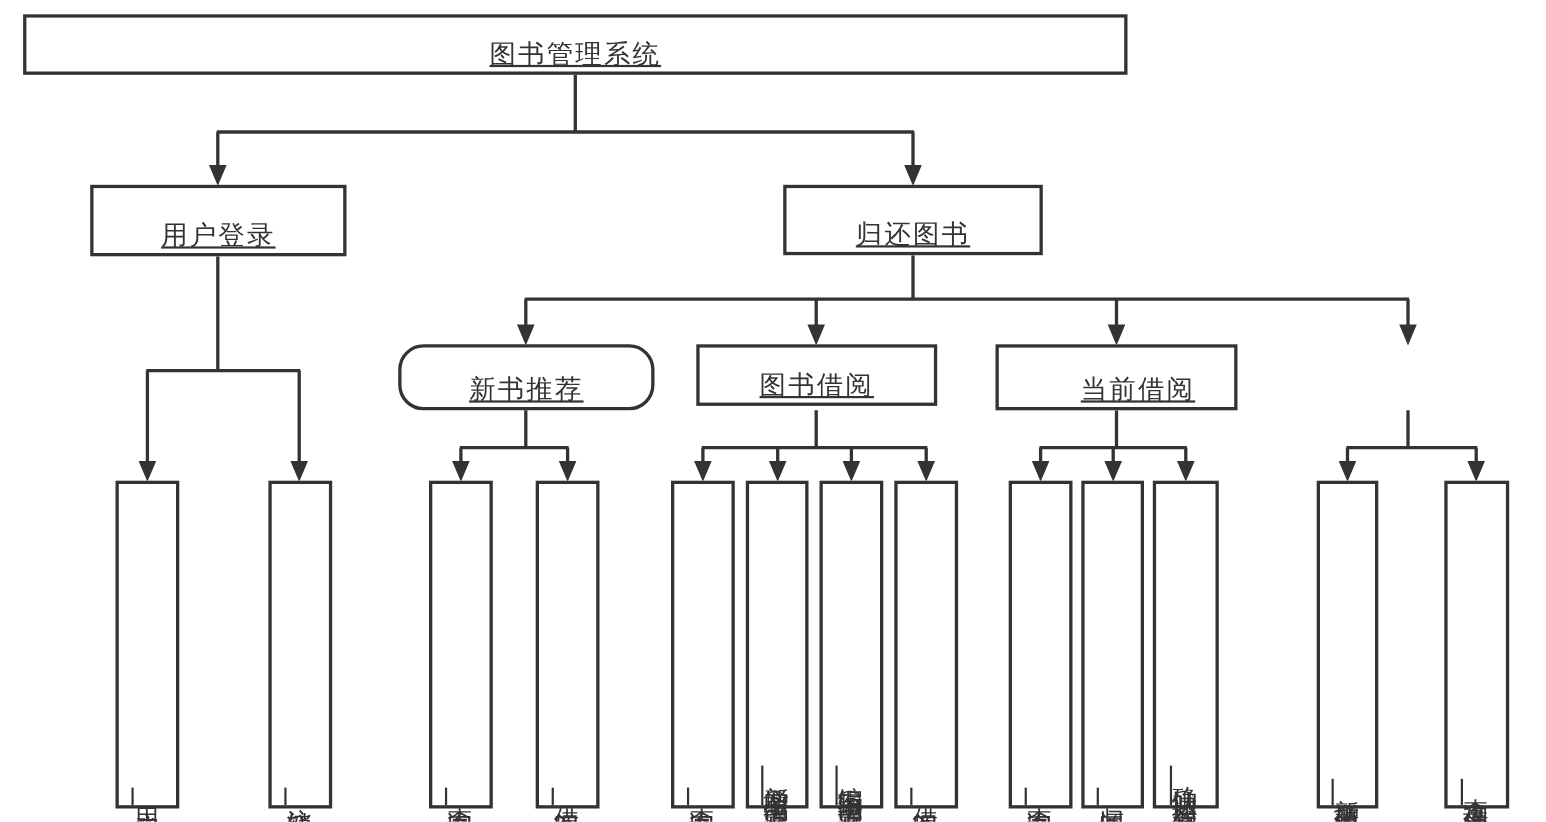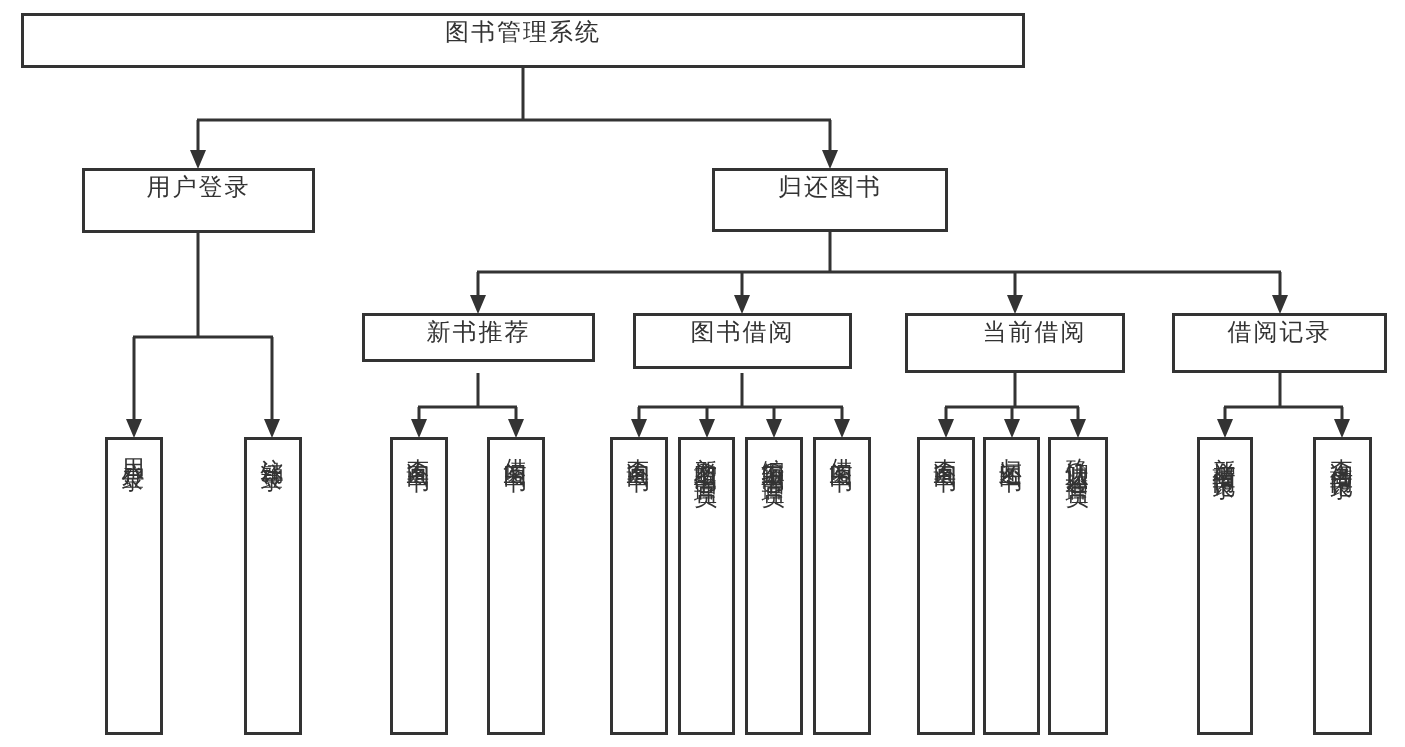--- a/index.html
+++ b/index.html
@@ -15,24 +15,25 @@
     position: absolute;
     left: 0; top: 0;
     z-index: 1;
   }
   .box {
     position: absolute;
     box-sizing: border-box;
     border: 3px solid #333333;
     background: #ffffff;
     display: flex;
-    align-items: flex-start;
+    align-items: flex-end;
     justify-content: center;
     color: #333333;
     z-index: 2;
+    text-decoration: underline;
   }
   .h-label {
     font-size: 24px;
     letter-spacing: 2px;
     white-space: nowrap;
     color: #333333;
   }
   .v-label {
     writing-mode: vertical-rl;
     text-orientation: mixed;
@@ -81,31 +82,28 @@
     <span class="h-label">图书管理系统</span>
   </div>
 
   <div class="box" style="left:82px; top:168px; width:233px; height:65px;">
     <span class="h-label">用户登录</span>
   </div>
   <div class="box" style="left:712px; top:168px; width:236px; height:64px;">
     <span class="h-label">归还图书</span>
   </div>
 
-  <div class="box" style="left:362px; top:313px; width:233px; height:49px;">
+  <div class="box" style="left:362px; top:313px; width:233px; height:60px;border-radius:23px;">
     <span class="h-label">新书推荐</span>
   </div>
   <div class="box" style="left:633px; top:313px; width:219px; height:56px;">
     <span class="h-label">图书借阅</span>
   </div>
   <div class="box" style="left:905px; top:313px; width:220px; height:60px;padding-left:39px;">
     <span class="h-label">当前借阅</span>
-  </div>
-  <div class="box" style="left:1172px; top:313px; width:215px; height:60px;">
-    <span class="h-label">借阅记录</span>
   </div>
 
   <div class="box" style="left:105px; top:437px; width:58px; height:298px;">
     <span class="v-label">用户登录</span>
   </div>
   <div class="box" style="left:244px; top:437px; width:58px; height:298px;">
     <span class="v-label">注销登录</span>
   </div>
 
   <div class="box" style="left:390px; top:437px; width:58px; height:298px;">

